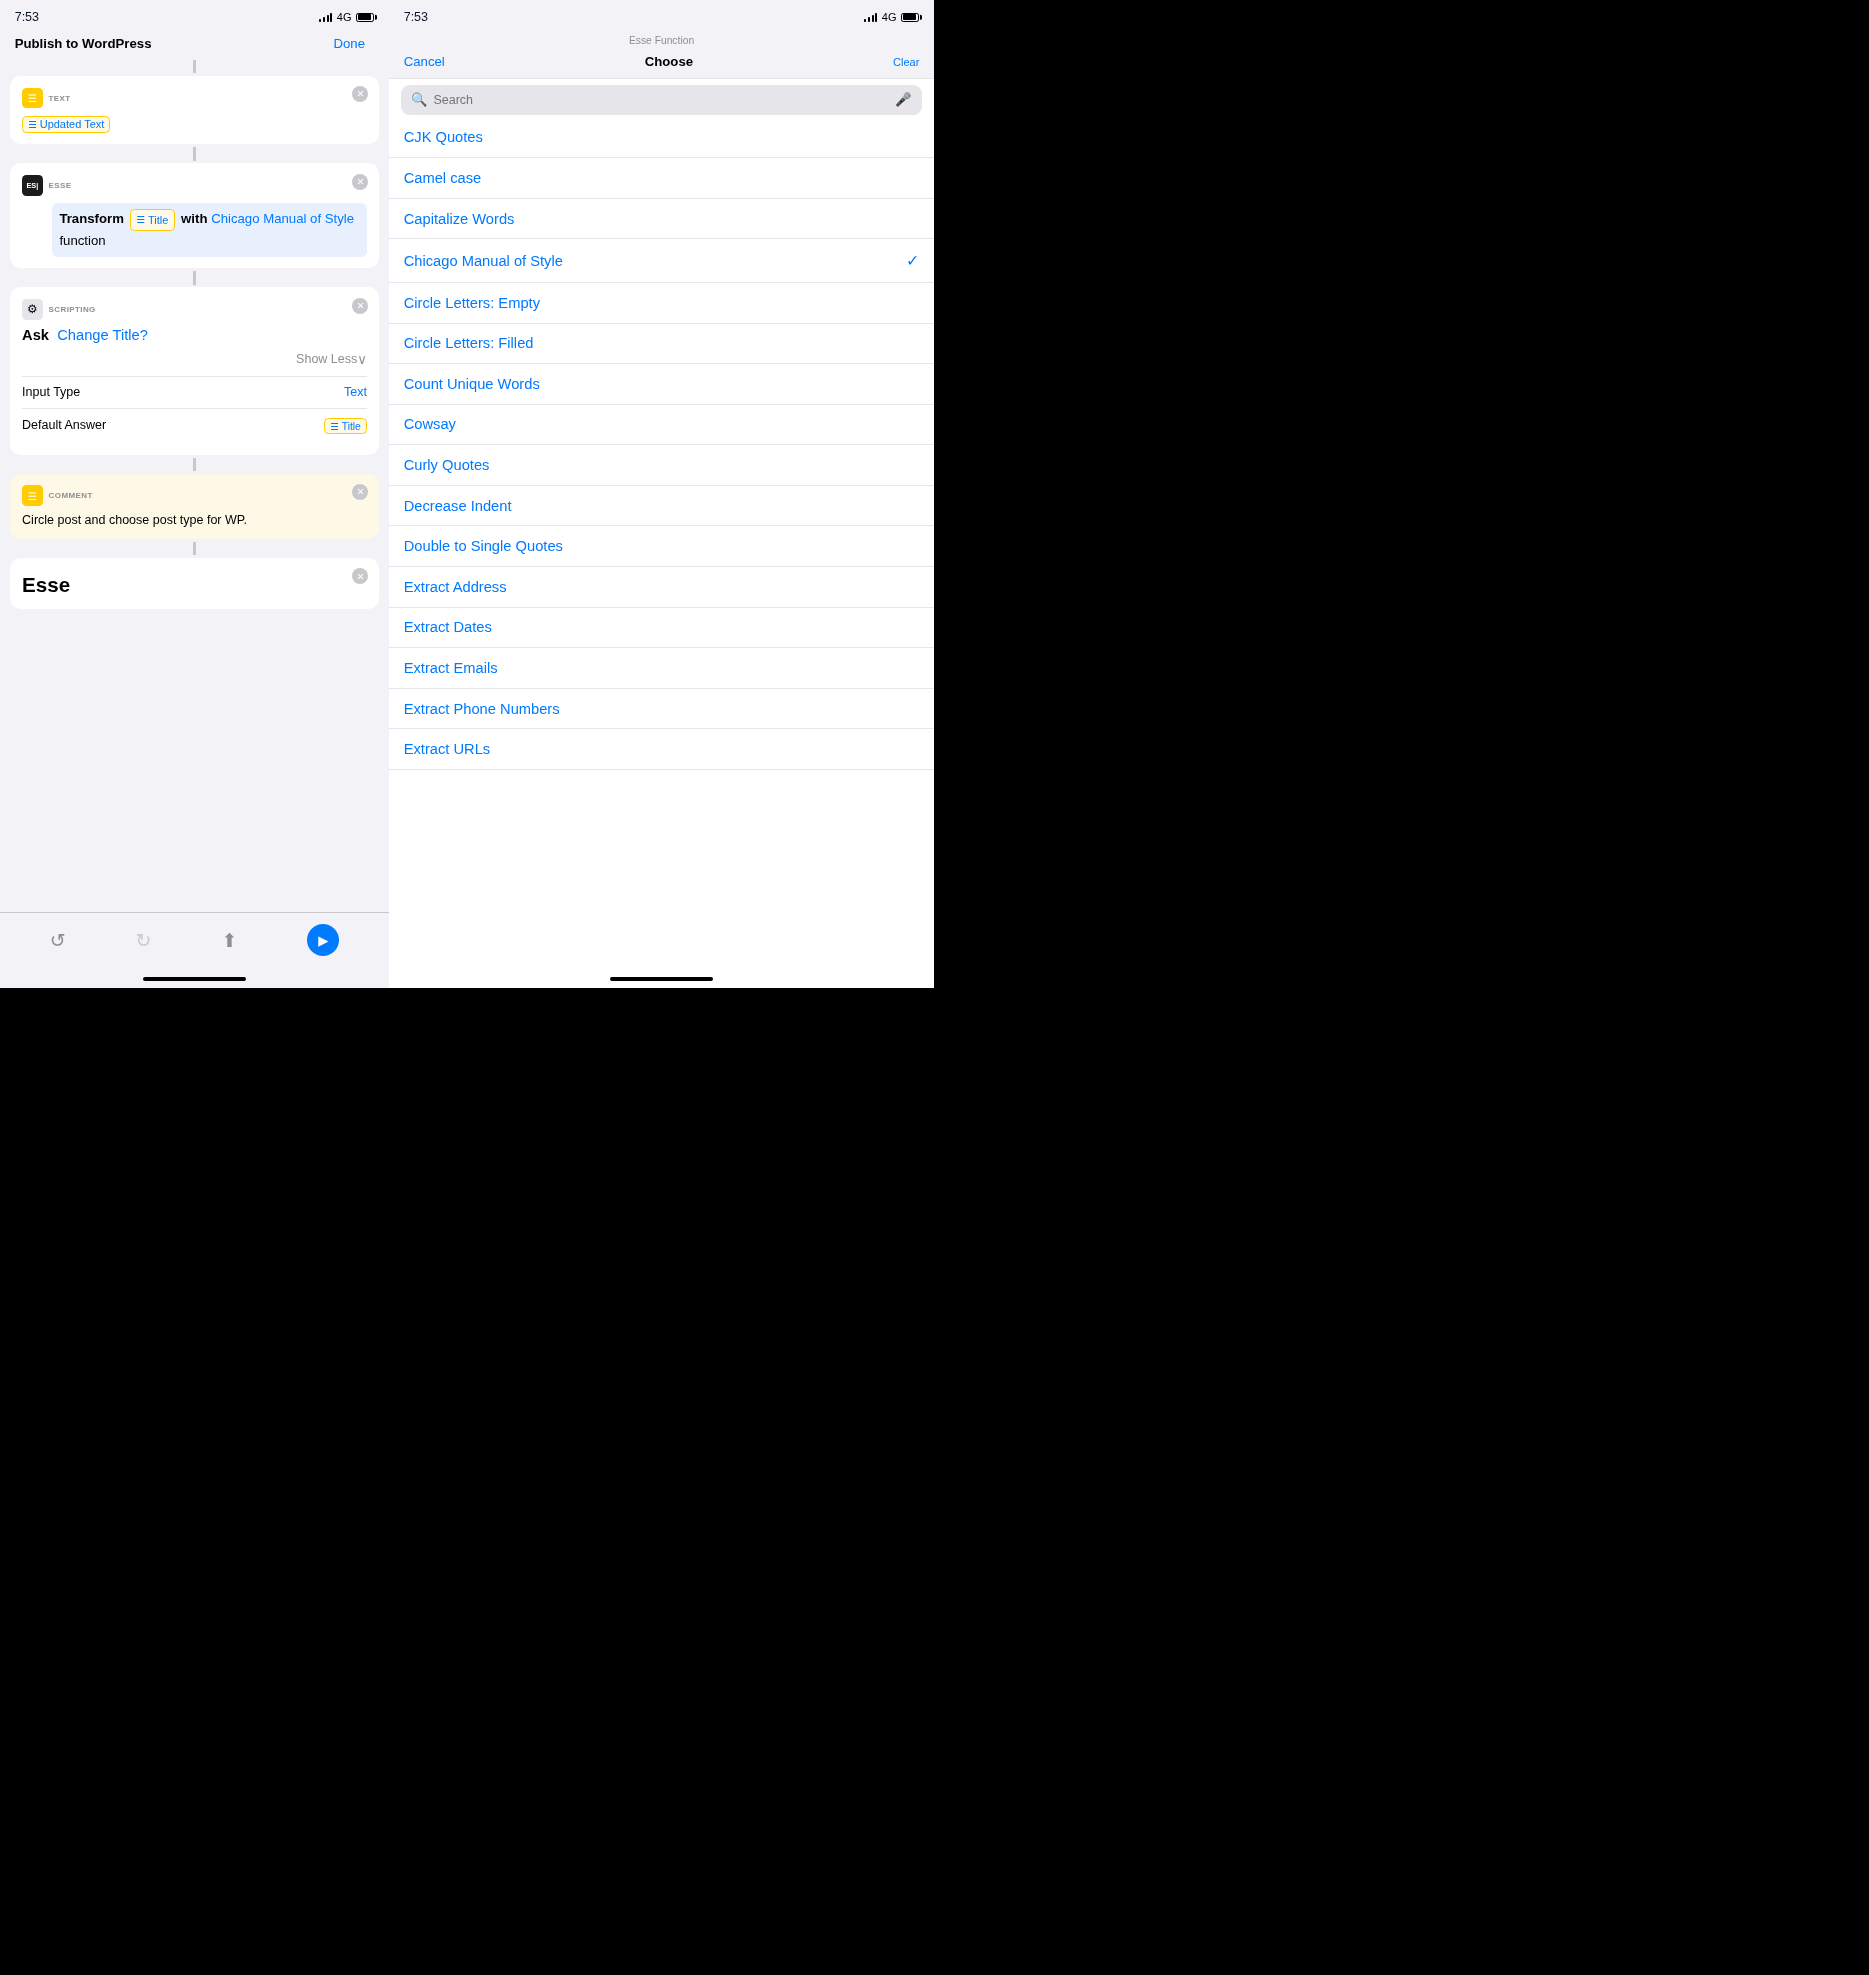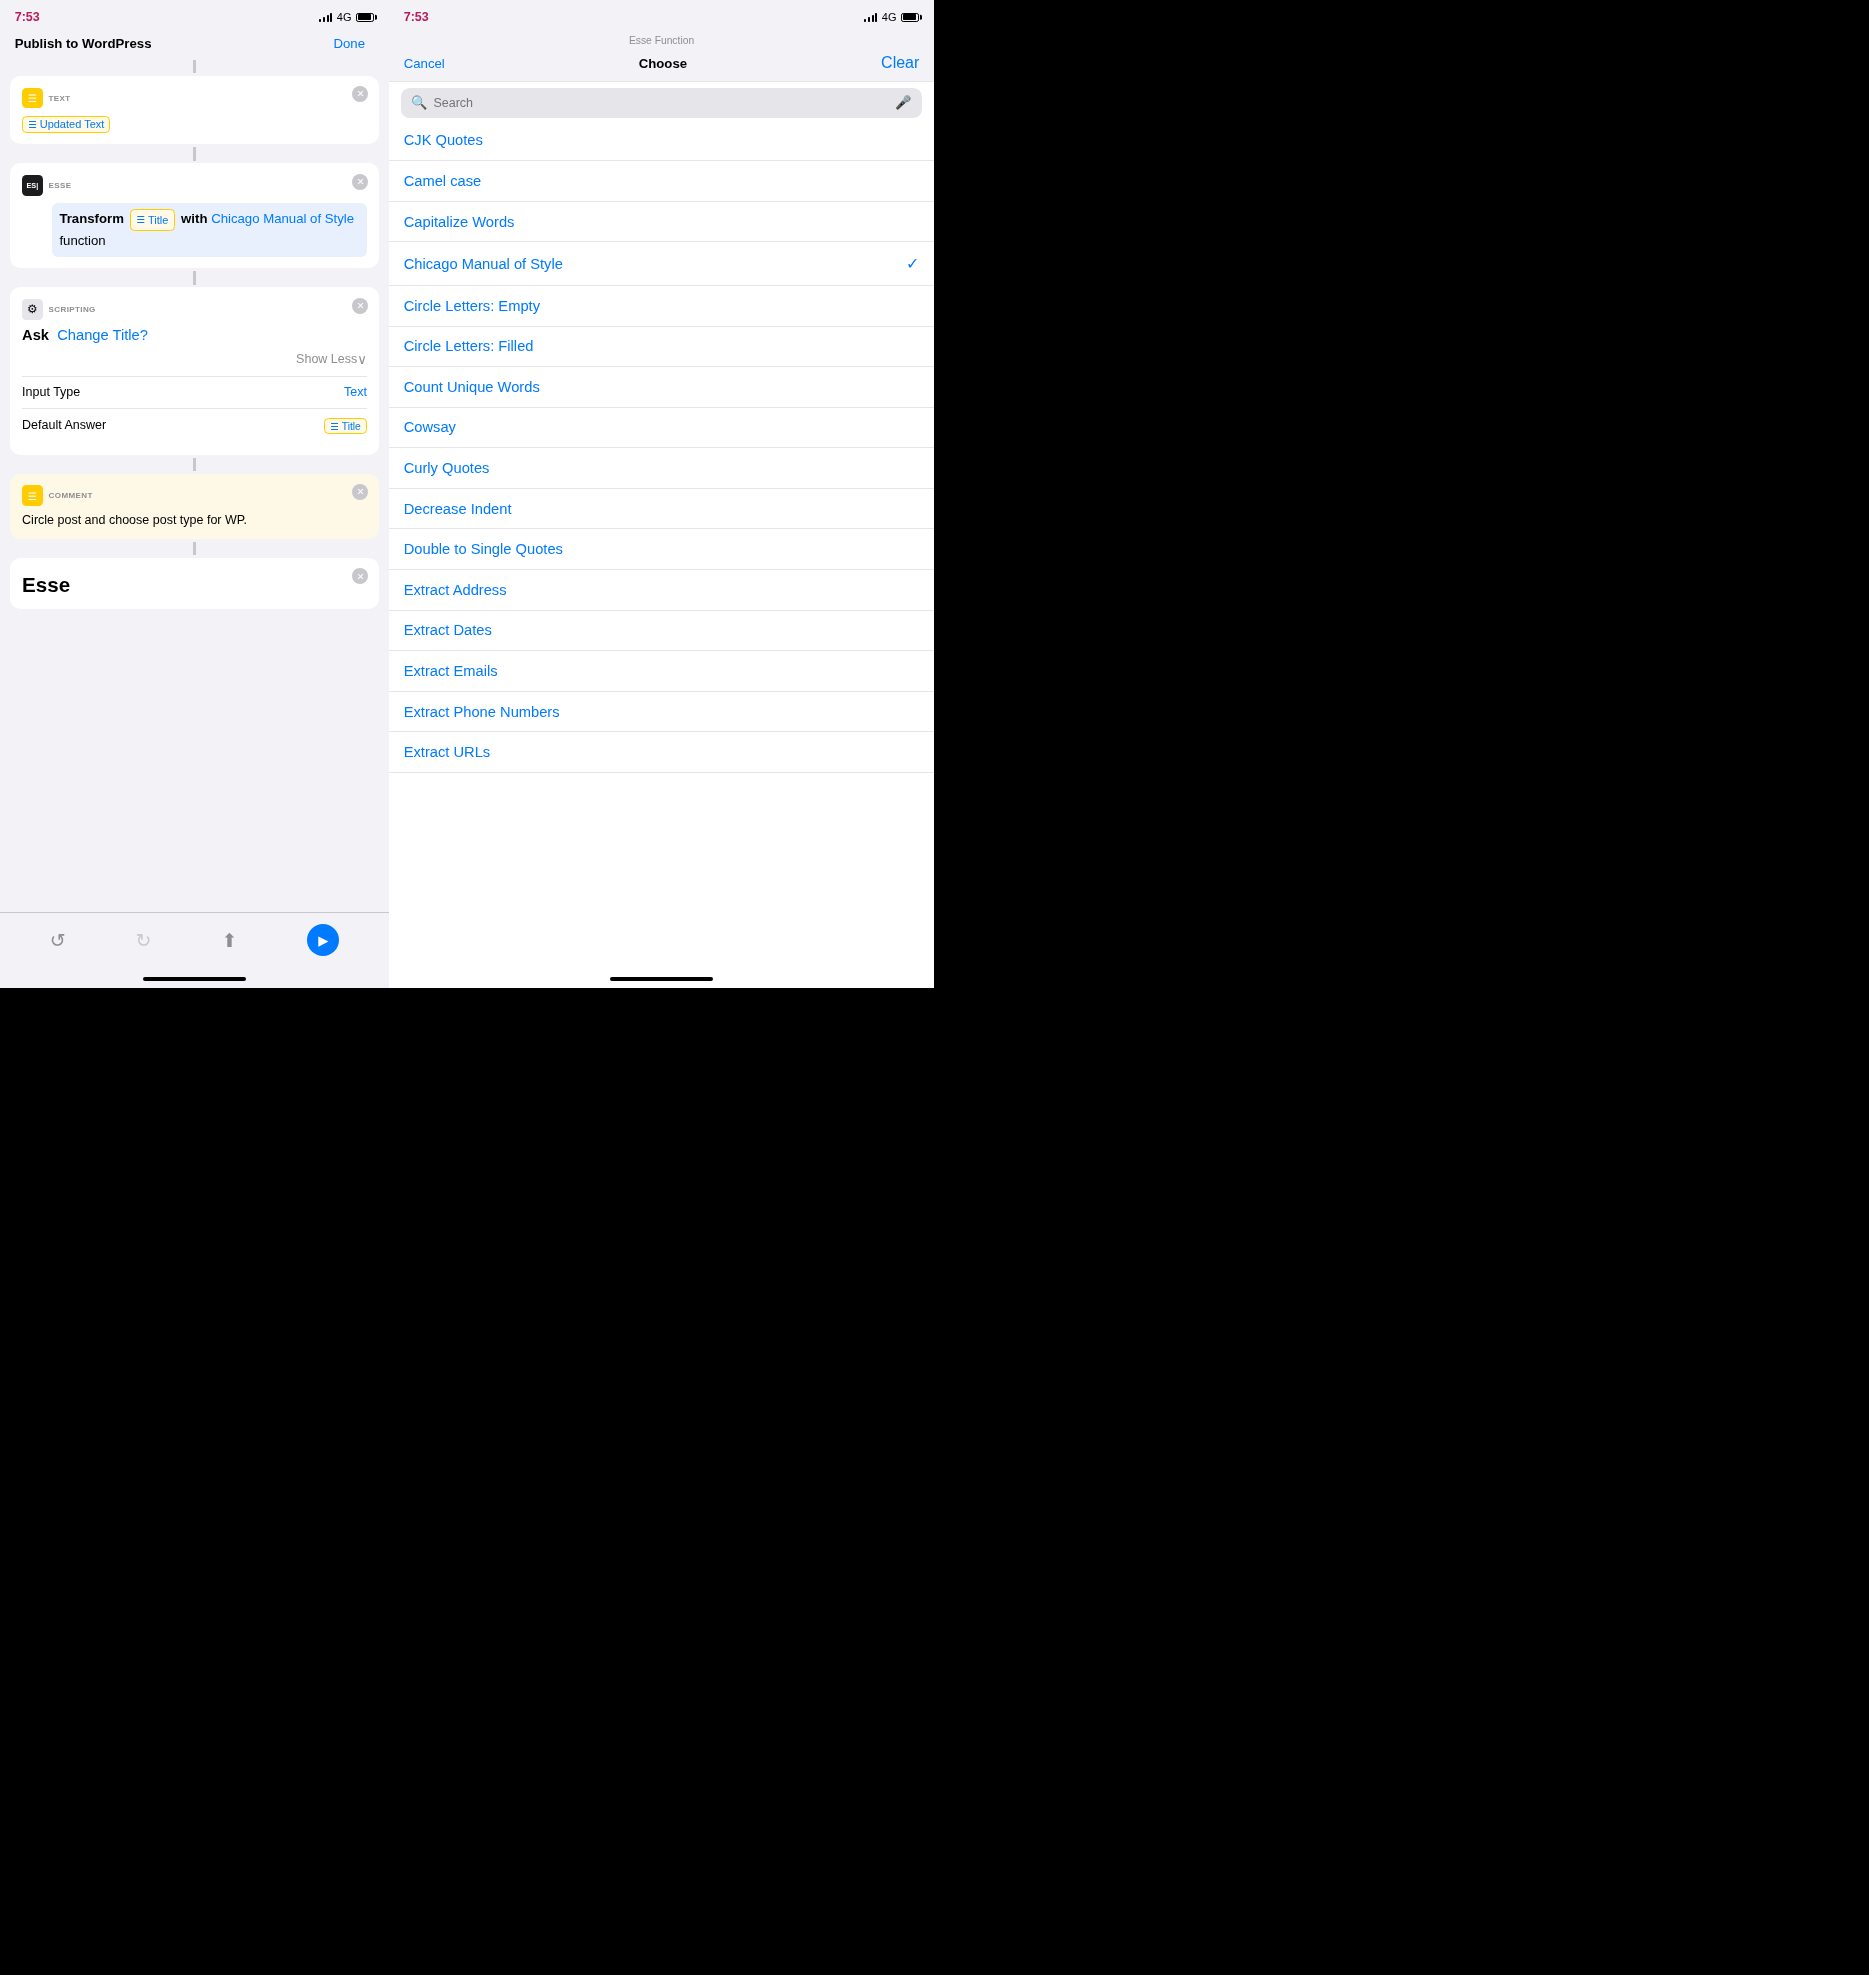--- a/index.html
+++ b/index.html
@@ -26,22 +26,22 @@
     
     .status-bar-left {
       display: flex;
       justify-content: space-between;
       align-items: center;
       padding: 10.3px 14.7px 5.9px 14.7px;
       background: #f2f2f7;
     }
     .status-time {
       font-size: 12.5px;
-      font-weight: 700;
-      color: #be185d;
+      font-weight: 400;
+      color: #0f172a;
     }
     .status-icons {
       display: flex;
       align-items: center;
       gap: 4.4px;
       font-size: 11px;
       color: #000;
     }
 
     
@@ -314,21 +314,21 @@
     .nav-bar-right .cancel-btn {
       font-size: 13.2px;
       color: #007aff;
     }
     .nav-bar-right .nav-title-right {
       font-size: 13.2px;
       font-weight: 700;
       color: #000;
     }
     .nav-bar-right .clear-btn {
-      font-size: 16px;
+      font-size: 11px;
       color: #007aff;
     }
 
     
     .small-header {
       font-size: 10.3px;
       color: #8e8e93;
       text-align: center;
       padding: 4.4px 0 2.9px;
       background: #f2f2f7;

